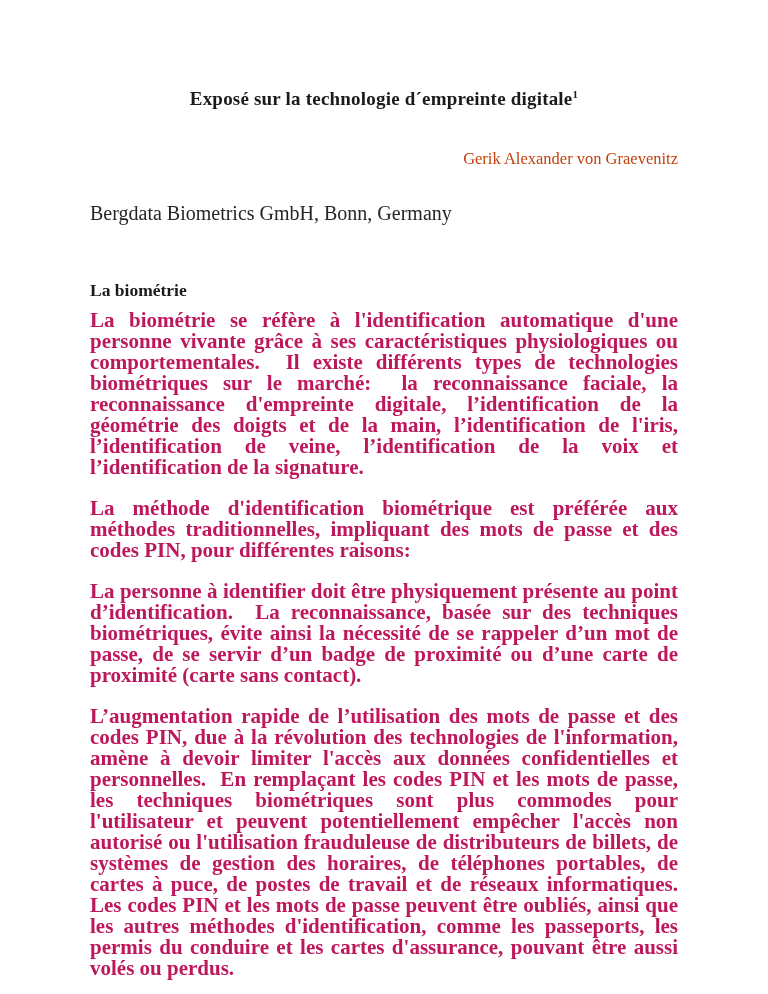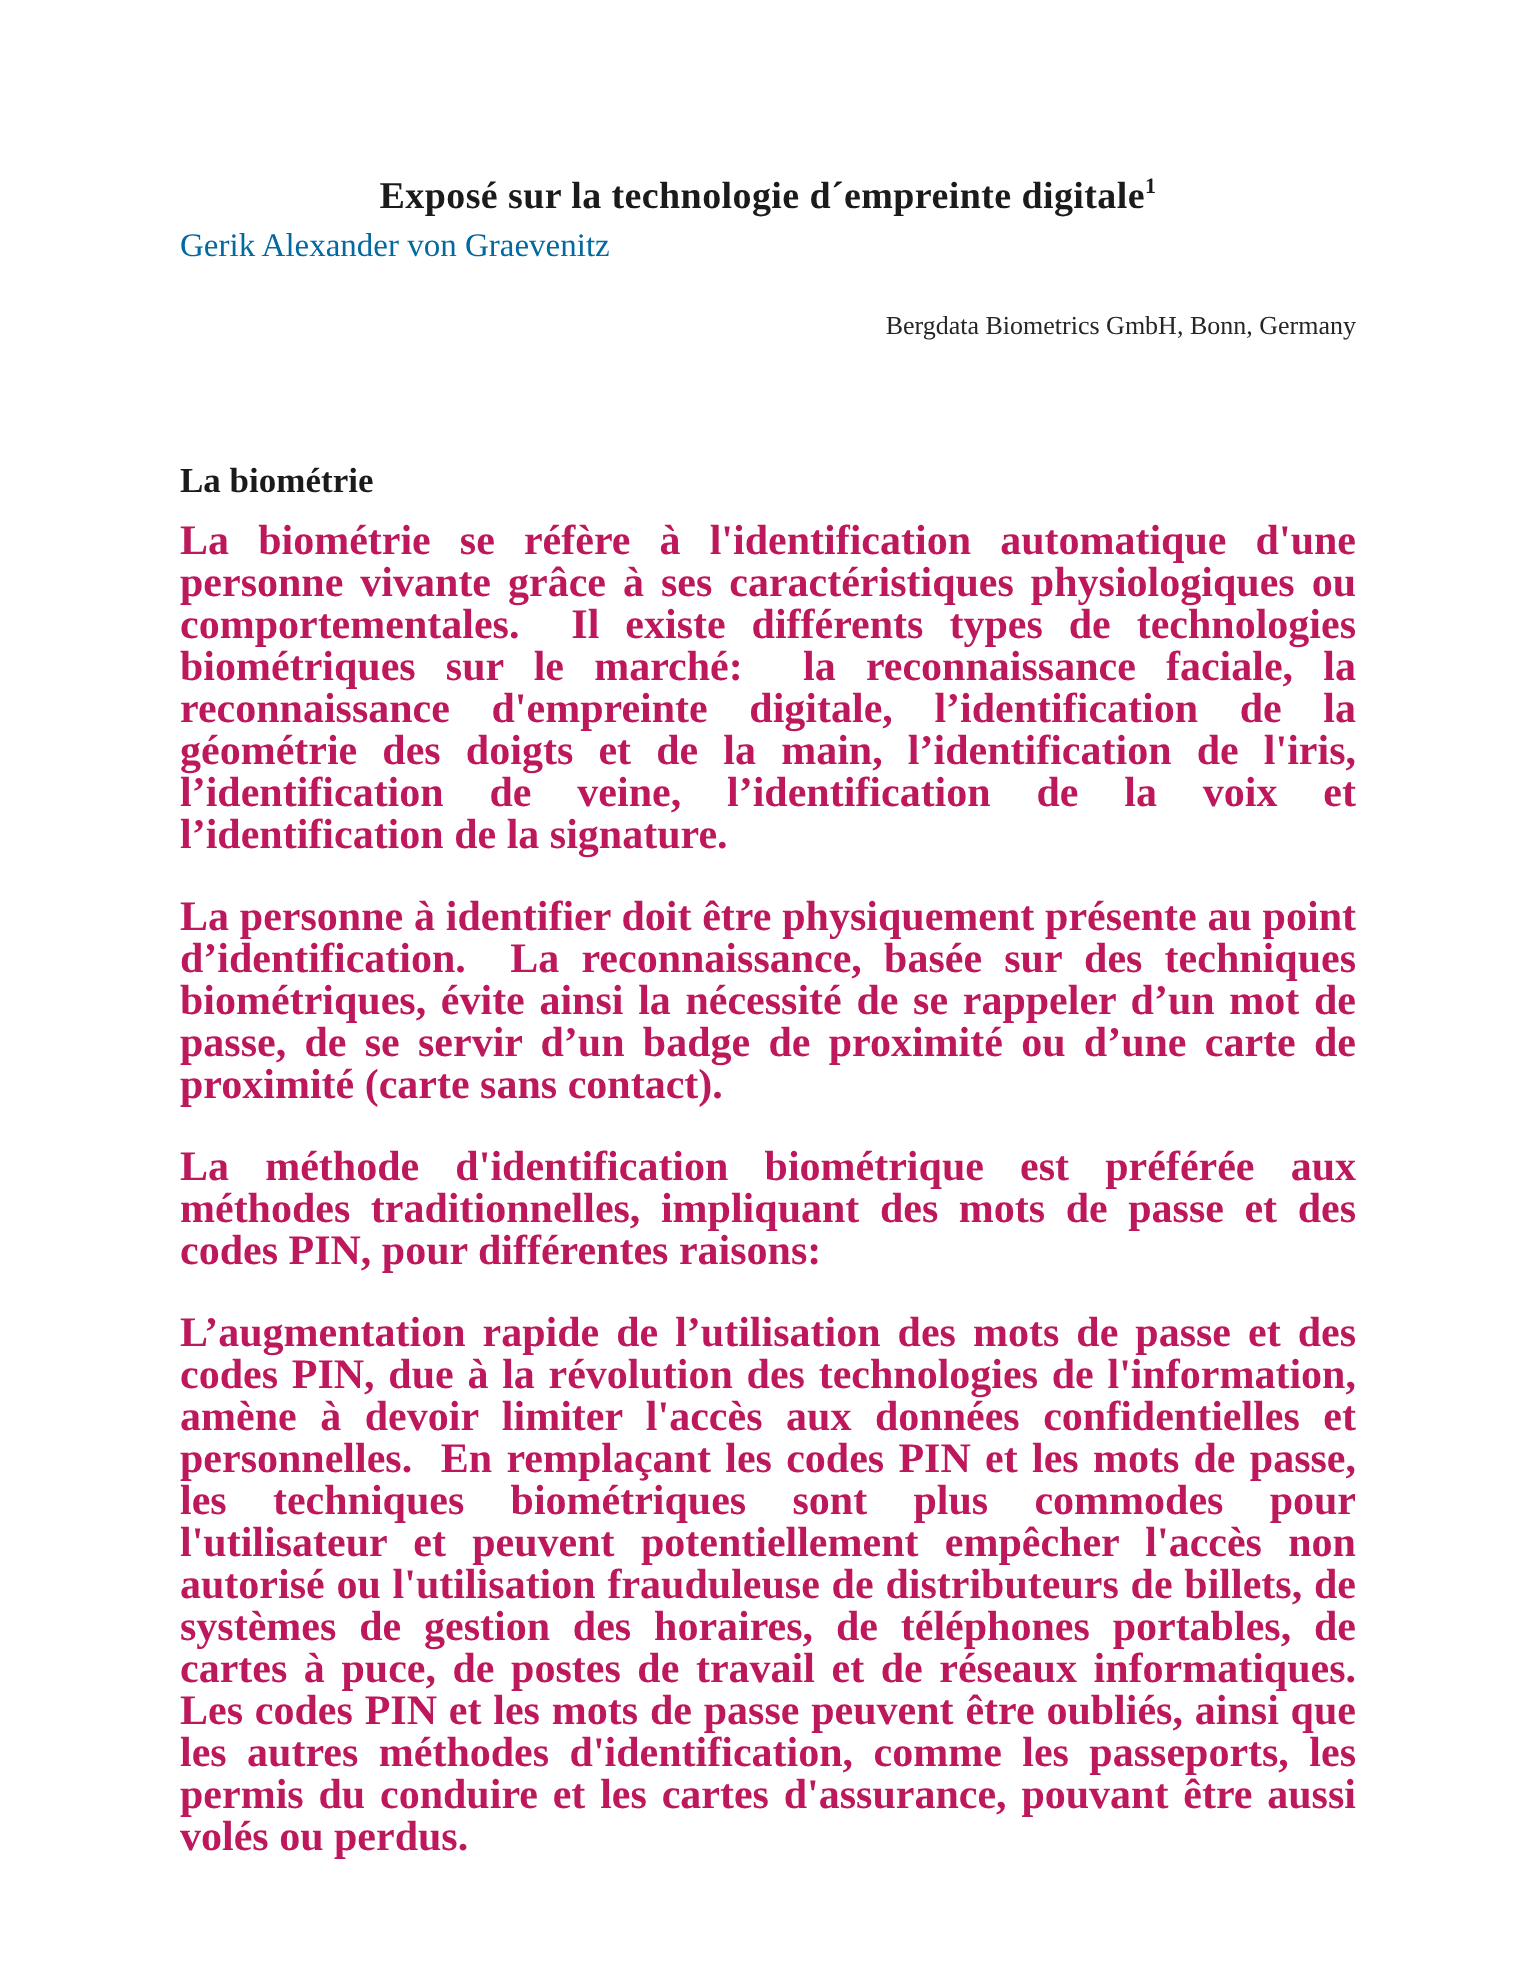--- a/index.html
+++ b/index.html
@@ -26,29 +26,30 @@
     font-size: 19px;
     line-height: 26px;
     font-weight: bold;
     text-align: center;
     letter-spacing: 0.2px;
     color: #1b1b1b;
   }
   .doc-title sup { font-size: 11px; line-height: 0; }
 
   .author-line {
-    text-align: left;
+    margin-top: 36px;
+    text-align: right;
     font-size: 16.5px;
     line-height: 22px;
-    color: #0369a1;
+    color: #c2410c;
   }
   .affiliation-line {
-    margin-top: 18px;
-    text-align: right;
-    font-size: 13px;
+    margin-top: 32px;
+    text-align: left;
+    font-size: 20px;
     line-height: 22px;
     color: #262626;
   }
   .email-row {
     margin-top: 28px;
     text-align: center;
     font-size: 16.5px;
     line-height: 22px;
   }
   .email-link {
@@ -106,20 +107,20 @@
 
     <div class="author-line">Gerik Alexander von Graevenitz</div>
 
     <div class="affiliation-line">Bergdata Biometrics GmbH, Bonn, Germany</div>
 
 
     <div class="section-heading">La biométrie</div>
 
     <p class="para first">La biométrie se réfère à l'identification automatique d'une personne vivante grâce à ses caractéristiques physiologiques ou comportementales.  Il existe différents types de technologies biométriques sur le marché:  la reconnaissance faciale, la reconnaissance d'empreinte digitale, l’identification de la géométrie des doigts et de la main, l’identification de l'iris, l’identification de veine, l’identification de la voix et l’identification de la signature.</p>
 
+    <p class="para">La méthode d'identification biométrique est préférée aux méthodes traditionnelles, impliquant des mots de passe et des codes PIN, pour différentes raisons:</p>
+
     <p class="para">La personne à identifier doit être physiquement présente au point d’identification.  La reconnaissance, basée sur des techniques biométriques, évite ainsi la nécessité de se rappeler d’un mot de passe, de se servir d’un badge de proximité ou d’une carte de proximité (carte sans contact).</p>
-
-    <p class="para">La méthode d'identification biométrique est préférée aux méthodes traditionnelles, impliquant des mots de passe et des codes PIN, pour différentes raisons:</p>
 
     <p class="para">L’augmentation rapide de l’utilisation des mots de passe et des codes PIN, due à la révolution des technologies de l'information, amène à devoir limiter l'accès aux données confidentielles et personnelles.  En remplaçant les codes PIN et les mots de passe, les techniques biométriques sont plus commodes pour l'utilisateur et peuvent potentiellement empêcher l'accès non autorisé ou l'utilisation frauduleuse de distributeurs de billets, de systèmes de gestion des horaires, de téléphones portables, de cartes à puce, de postes de travail et de réseaux informatiques.  Les codes PIN et les mots de passe peuvent être oubliés, ainsi que les autres méthodes d'identification, comme les passeports, les permis du conduire et les cartes d'assurance, pouvant être aussi volés ou perdus.</p>
   </div>
 
 </div>
 
 </body></html>

